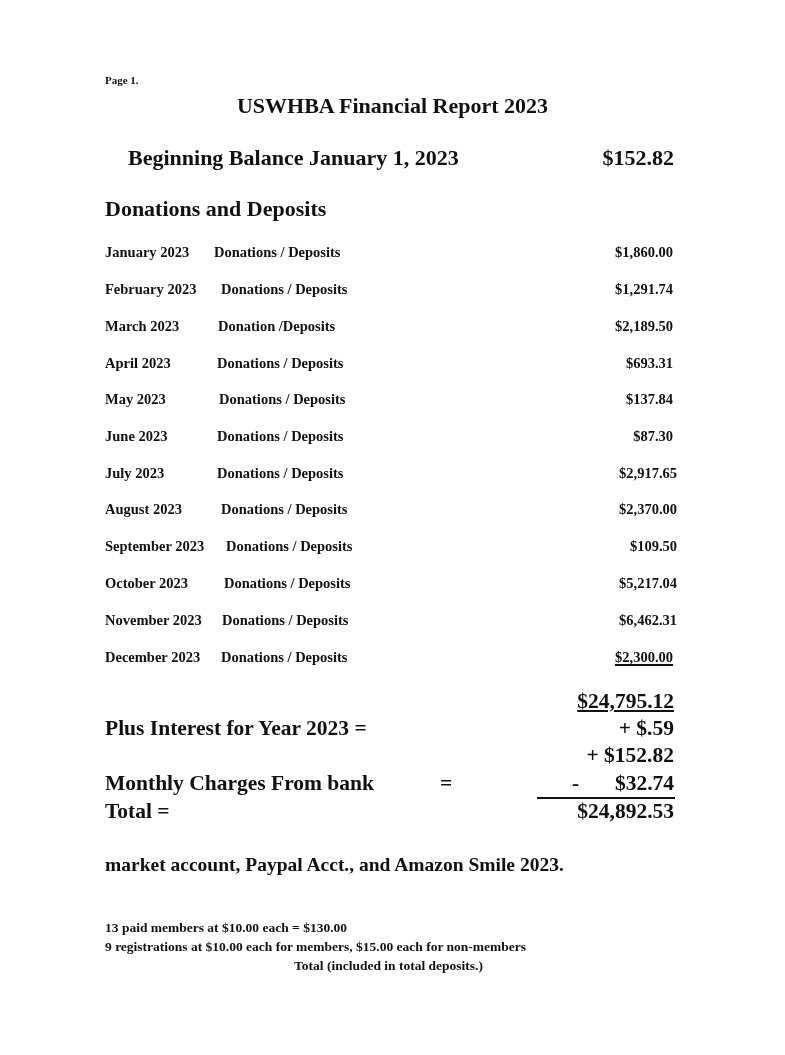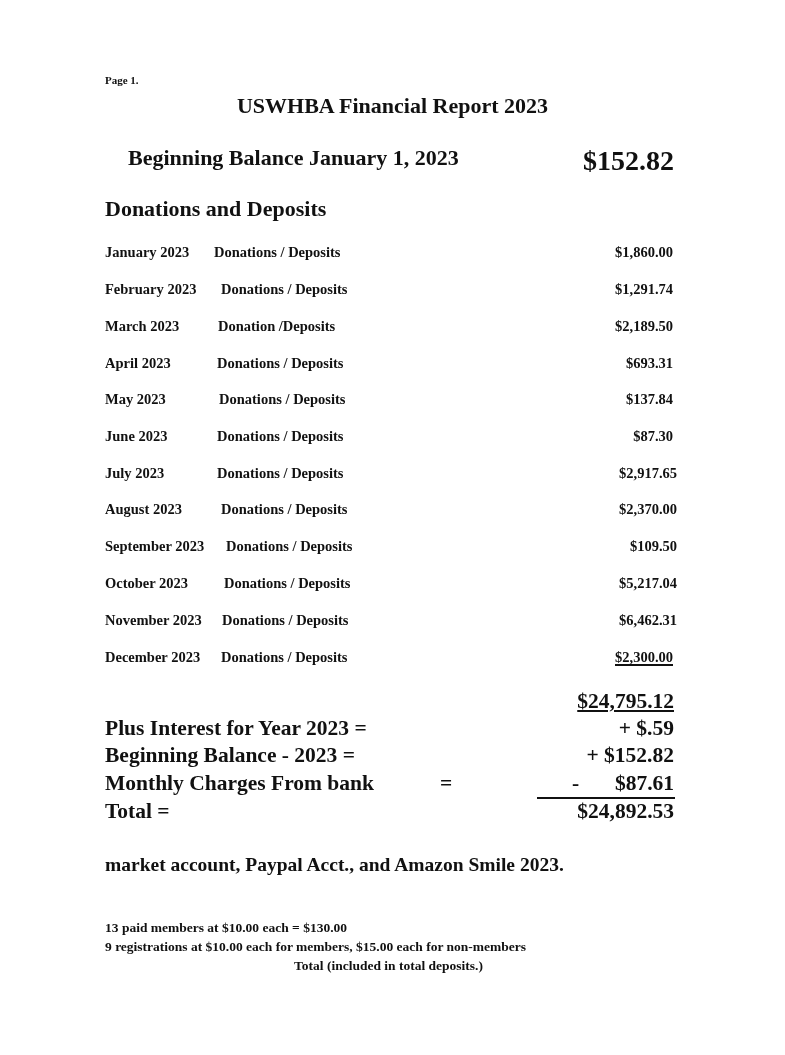--- a/index.html
+++ b/index.html
@@ -16,21 +16,21 @@
       font-weight: bold;
       color: #111111;
     }
     .abs { position: absolute; white-space: nowrap; }
 
     .page-label { left: 105px; top: 74px; font-size: 11px; }
     .report-title { left: 0; width: 785px; top: 93px; text-align: center; font-size: 22px; padding-left: 0; }
     .report-title span { position: relative; left: 0; }
 
     .begin-label { left: 128px; top: 145px; font-size: 22px; }
-    .begin-value { right: 111px; top: 145px; font-size: 28px; text-align: left; }
+    .begin-value { right: 111px; top: 145px; font-size: 22px; text-align: left; }
 
     .section-heading { left: 105px; top: 196px; font-size: 22px; }
 
     .dep-row { position: absolute; left: 0; width: 785px; height: 20px; font-size: 14.5px; }
     .dep-month { position: absolute; left: 105px; top: 0; white-space: nowrap; }
     .dep-desc { position: absolute; top: 0; white-space: nowrap; }
     .dep-amount { position: absolute; right: 112px; top: 0; white-space: nowrap; text-align: right; }
     .underlined { text-decoration: underline; text-decoration-thickness: 1.5px; text-underline-offset: 2px; }
 
     .sum-row { position: absolute; left: 0; width: 785px; height: 26px; font-size: 21.5px; }
@@ -126,28 +126,27 @@
 
   <div>
     <div class="sum-row" style="top:689px;">
       <span class="sum-value underlined">$24,795.12</span>
     </div>
     <div class="sum-row" style="top:716px;">
       <span class="sum-label">Plus Interest for Year 2023 =</span>
       <span class="sum-value">+ $.59</span>
     </div>
     <div class="sum-row" style="top:743px;">
-      <span class="sum-label">Beginning Balance - 2023 =</span>
       <span class="sum-value">+ $152.82</span>
     </div>
     <div class="sum-row" style="top:771px;">
       <span class="sum-label">Monthly Charges From bank</span>
       <span class="sum-eq">=</span>
       <span class="sum-sign">-</span>
-      <span class="sum-value">$87.61</span>
+      <span class="sum-value">$32.74</span>
     </div>
     <div class="rule-line" style="top:797px;"></div>
     <div class="sum-row" style="top:799px;">
       <span class="sum-label">Total =</span>
       <span class="sum-value">$24,892.53</span>
     </div>
   </div>
 
   <div class="abs note">
     <div>market account, Paypal Acct., and Amazon Smile 2023.</div>

